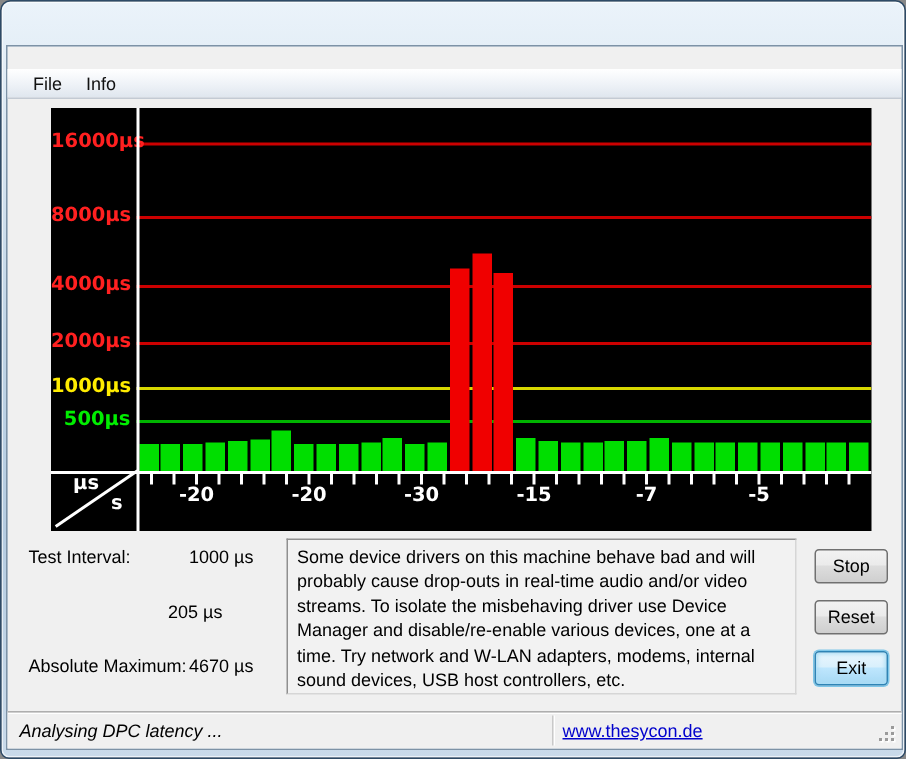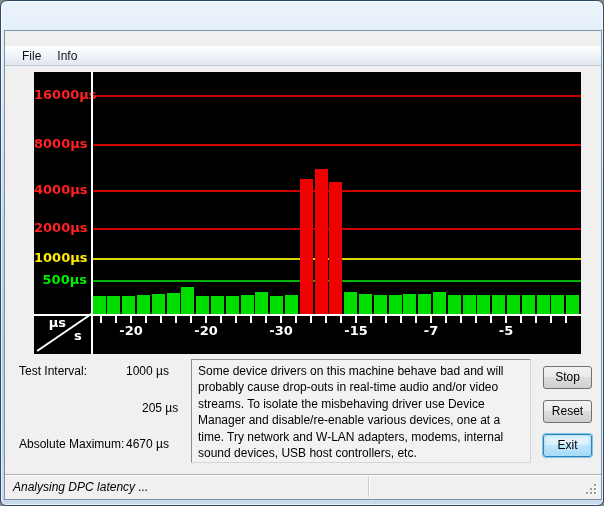--- a/index.html
+++ b/index.html
@@ -165,30 +165,31 @@
         <div style="position: absolute; left: 302px; width: 40px; top: 251px; text-align: center; color: rgb(255, 255, 255); font: bold 13px &quot;DejaVu Sans&quot;, sans-serif; z-index: 4;">-15</div>
         <div style="position: absolute; left: 377px; width: 40px; top: 251px; text-align: center; color: rgb(255, 255, 255); font: bold 13px &quot;DejaVu Sans&quot;, sans-serif; z-index: 4;">-7</div>
         <div style="position: absolute; left: 452px; width: 40px; top: 251px; text-align: center; color: rgb(255, 255, 255); font: bold 13px &quot;DejaVu Sans&quot;, sans-serif; z-index: 4;">-5</div>
         <div style="position: absolute; left: 6px; top: 243px; width: 26px; text-align: right; color: rgb(255, 255, 255); font: bold 13px &quot;DejaVu Sans&quot;, sans-serif; z-index: 4;">µs</div>
         <div style="position: absolute; left: 40px; top: 256px; width: 14px; color: rgb(255, 255, 255); font: bold 13px &quot;DejaVu Sans&quot;, sans-serif; z-index: 4;">s</div>
         <div style="position: absolute; left: 3px; top: 278px; width: 66px; height: 1.6px; background: rgb(255, 255, 255); transform: rotate(-34.3deg); transform-origin: 0px 50%; z-index: 4;"></div>
       </div>
 
     <span class="stats-label" style="left:14px;top:333px;">Test Interval:</span>
     <span class="stats-value" style="left:121px;top:333px;">1000 µs</span>
-    <span class="stats-value" style="left:137px;top:370px;">205 µs</span>
+    <span class="stats-value" style="left:107px;top:370px;">205 µs</span>
     <span class="stats-label" style="left:14px;top:406px;">Absolute Maximum:</span>
     <span class="stats-value" style="left:121px;top:406px;">4670 µs</span>
 
     <div class="descbox">Some device drivers on this machine behave bad and will probably cause drop-outs in real-time audio and/or video streams. To isolate the misbehaving driver use Device Manager and disable/re-enable various devices, one at a time. Try network and W-LAN adapters, modems, internal sound devices, USB host controllers, etc.</div>
 
     <div class="btn" style="top:335px;">Stop</div>
     <div class="btn" style="top:369px;">Reset</div>
     <div class="btn focused" style="top:403px;">Exit</div>
 
     <div class="statusbar">
       <span class="status-msg">Analysing DPC latency ...</span>
       <span class="status-sep"></span>
+      <a class="status-link">www.thesycon.de</a>
       <span class="grip"></span>
     </div>
 
   </div>
 </div>
 
 </body></html>

